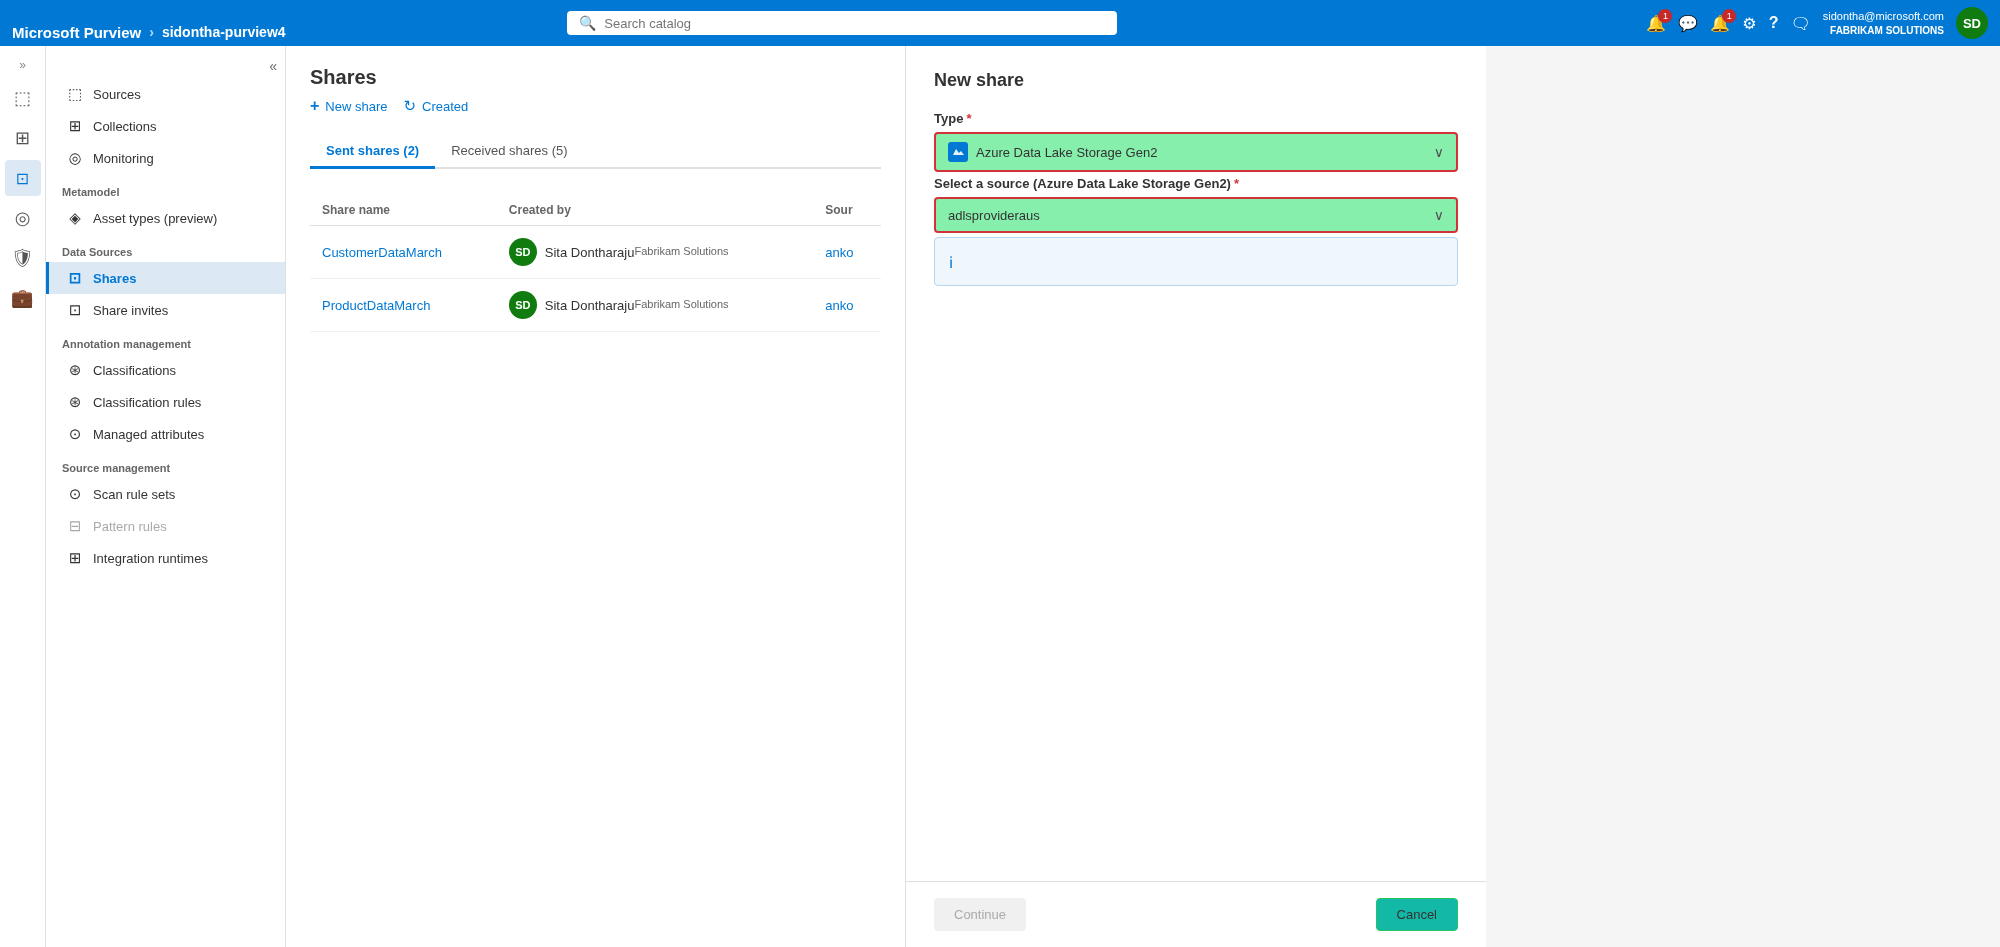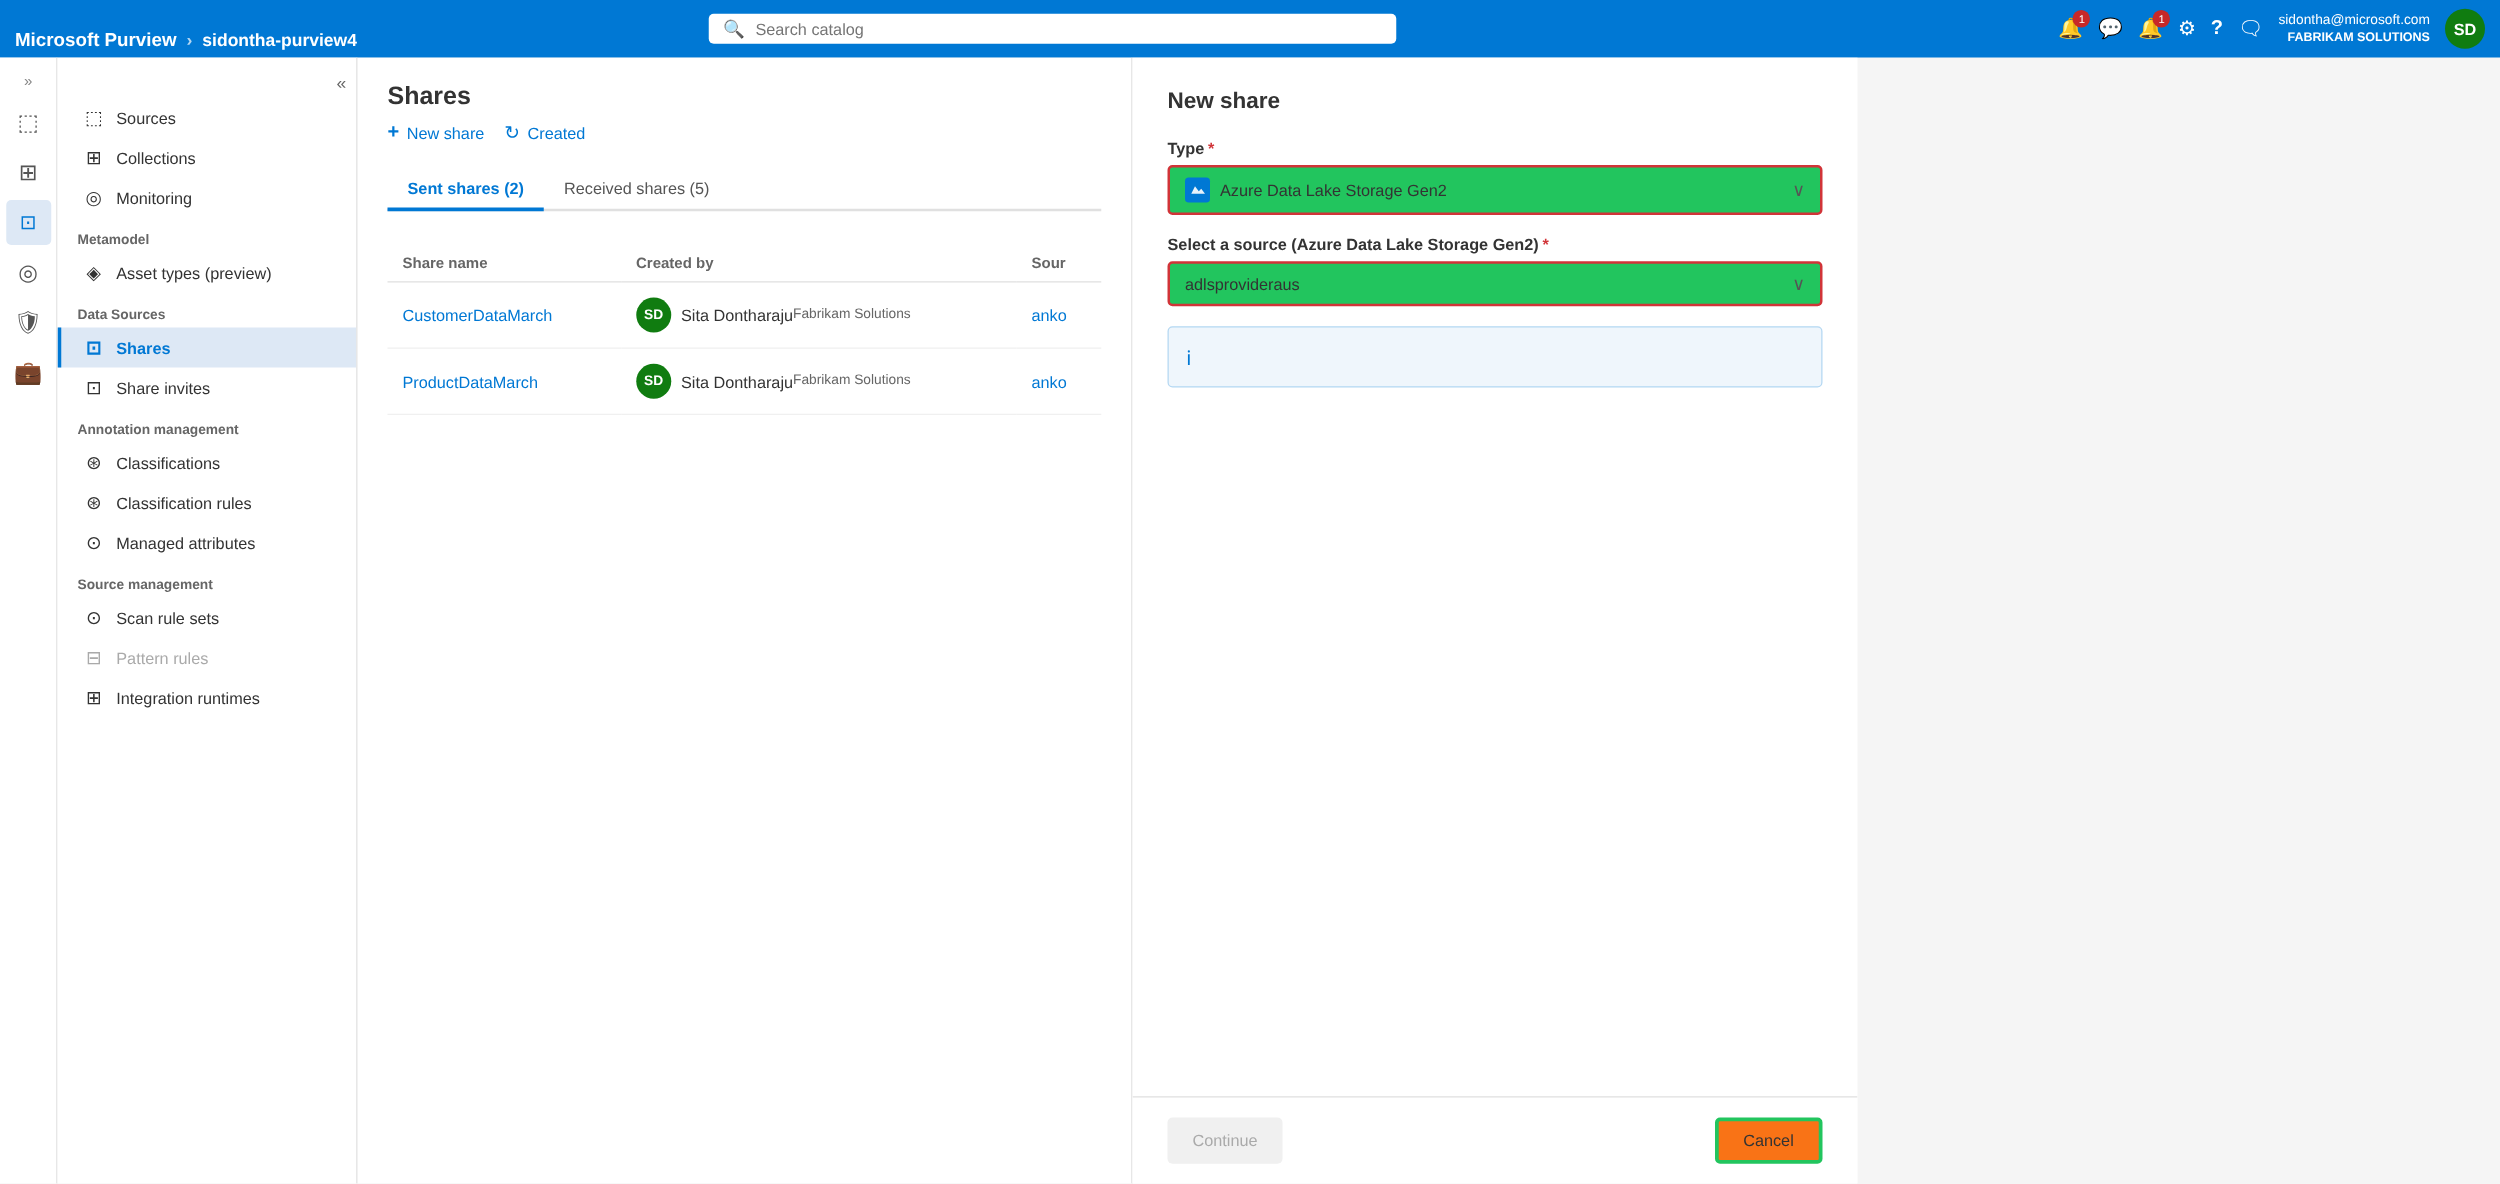--- a/index.html
+++ b/index.html
@@ -277,42 +277,42 @@
       padding: 24px 28px;
       overflow-y: auto;
       flex-shrink: 0;
     }
     .panel-title {
       font-size: 18px;
       font-weight: 600;
       margin-bottom: 20px;
     }
     .form-group {
-      margin-bottom: 16px;
+      margin-bottom: 4px;
     }
     .form-label {
       font-size: 13px;
       font-weight: 600;
       margin-bottom: 6px;
       display: flex;
       align-items: center;
       gap: 3px;
     }
     .required-star { color: #d13438; }
     .select-dropdown {
       width: 100%;
       border: 2px solid #d13438;
       border-radius: 4px;
       padding: 8px 12px;
       font-size: 13px;
       display: flex;
       align-items: center;
       justify-content: space-between;
       cursor: pointer;
-      background: #22c55e;
+      background: #86efac;
     }
     .select-dropdown-inner {
       display: flex;
       align-items: center;
       gap: 8px;
     }
     .adls-icon {
       width: 20px;
       height: 20px;
       background: #0078d4;
@@ -351,23 +351,23 @@
     .btn-continue {
       background: #f0f0f0;
       color: #aaa;
       border: none;
       padding: 8px 20px;
       border-radius: 4px;
       font-size: 13px;
       cursor: not-allowed;
     }
     .btn-cancel {
-      background: #f97316;
+      background: #14b8a6;
       color: #333;
-      border: 3px solid #22c55e;
+      border: 1px solid #22c55e;
       padding: 8px 20px;
       border-radius: 4px;
       font-size: 13px;
       cursor: pointer;
     }
 
     .chevron-down { font-size: 14px; color: #555; }
   </style>
 </head>
 <body>

